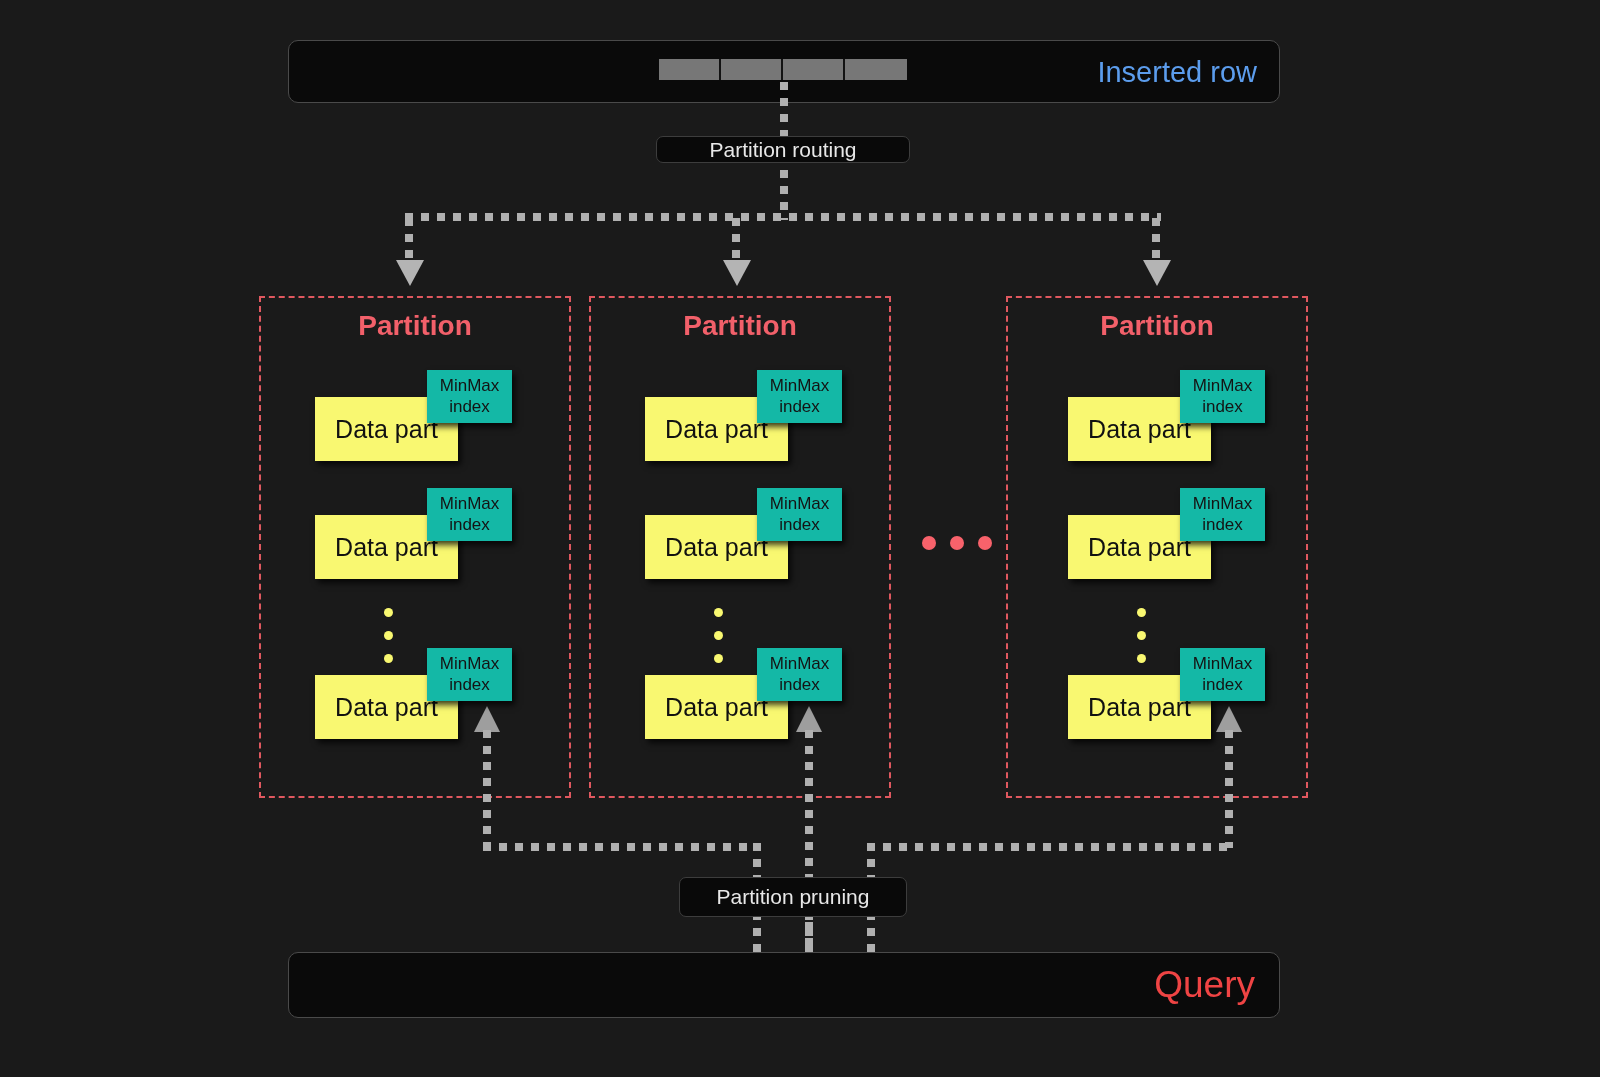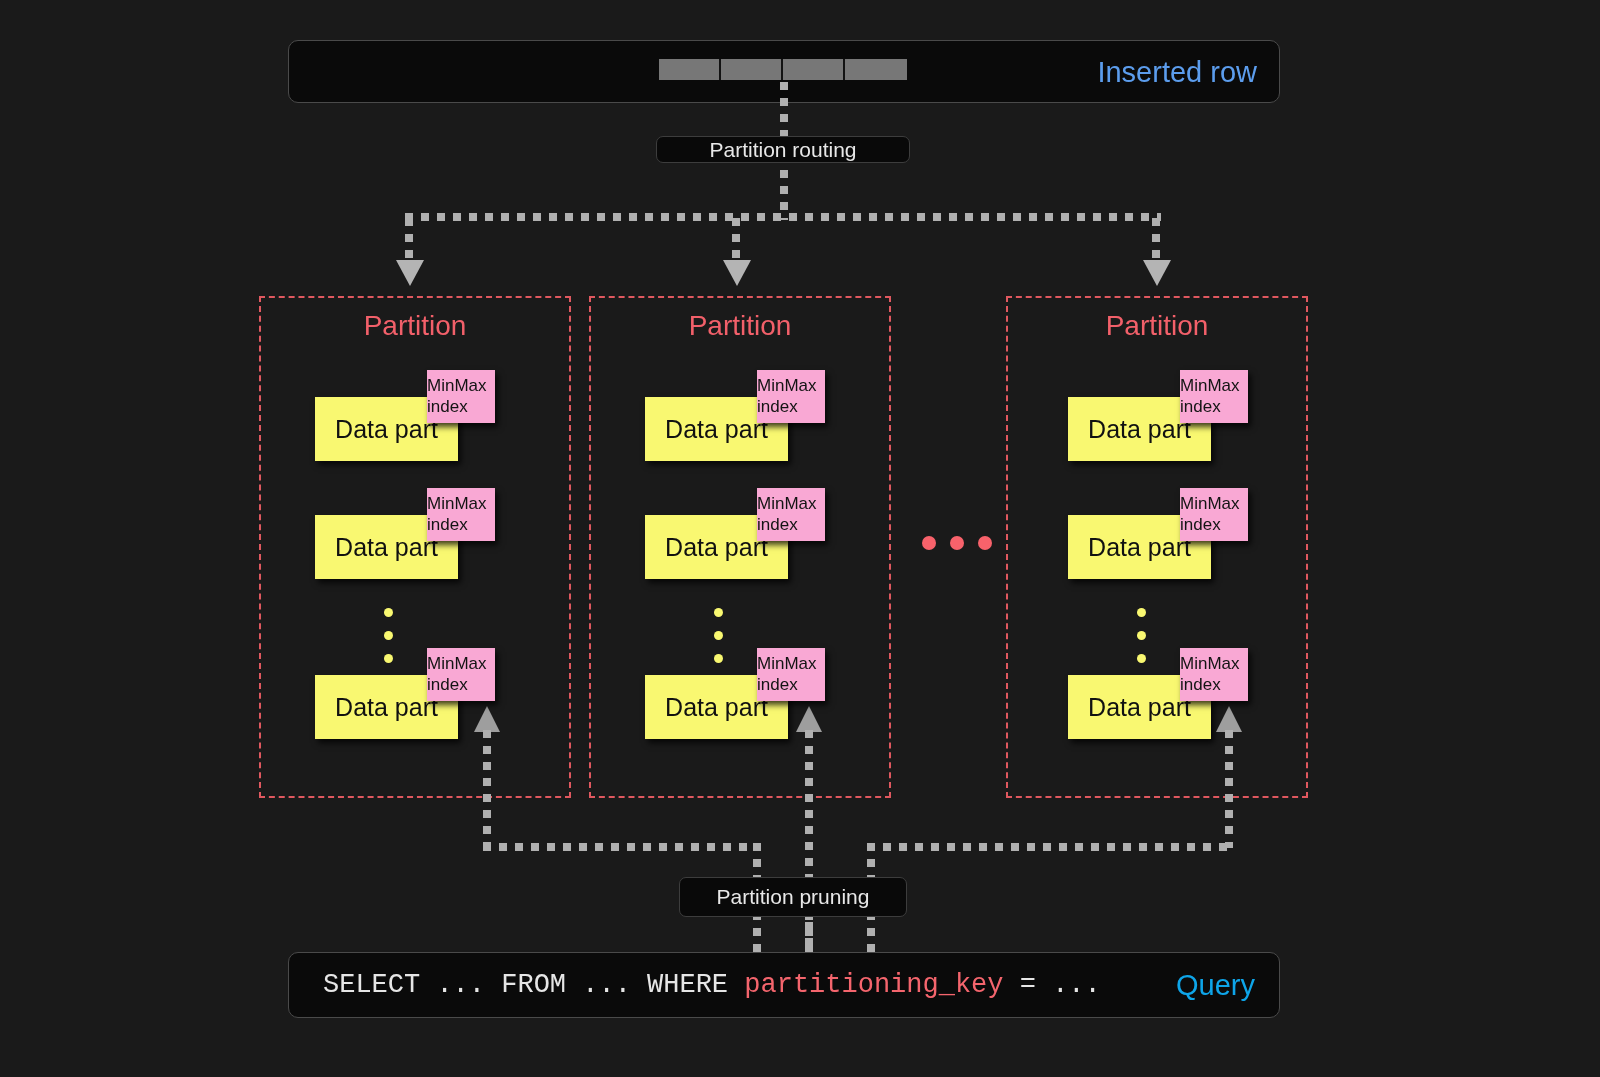--- a/index.html
+++ b/index.html
@@ -106,20 +106,21 @@
   #partition-2 { left: 589px; width: 302px; }
   #partition-3 { left: 1006px; width: 302px; }
 
   .partition-title {
     position: absolute;
     top: 12px;
     left: 0; right: 0;
     text-align: center;
     color: #f2606a;
     font-size: 28px;
+    font-weight: bold;
   }
 
   
   .part-group { position: absolute; }
   .data-part {
     position: absolute;
     left: 0; top: 27px;
     width: 143px;
     height: 64px;
     background: #f9f871;
@@ -127,27 +128,27 @@
     display: flex;
     align-items: center;
     justify-content: center;
     color: #111111;
     font-size: 25px;
     box-sizing: border-box;
   }
   .minmax-index {
     position: absolute;
     left: 112px; top: 0;
-    width: 68px;
+    width: 85px;
     height: 53px;
-    background: #f9a8d4;
+    background: #14b8a6;
     box-shadow: 3px 4px 6px rgba(0,0,0,0.75);
     display: flex;
     flex-direction: column;
-    align-items: flex-start;
+    align-items: center;
     justify-content: center;
     color: #141414;
     font-size: 17px;
     line-height: 1.2;
     box-sizing: border-box;
     z-index: 3;
   }
 
   
   .vdots { position: absolute; }
@@ -181,22 +182,22 @@
     font-family: "Liberation Mono", monospace;
     font-size: 27px;
     color: #e6e6e6;
     white-space: pre;
   }
   #query-text .kw-key { color: #f4656d; }
   #query-label {
     position: absolute;
     right: 24px; top: 50%;
     transform: translateY(-50%);
-    color: #0ea5e9;
-    font-size: 29px;
+    color: #ef4444;
+    font-size: 37px;
     white-space: nowrap;
   }
 </style>
 </head>
 <body>
 
 <div id="stage">
 
   <div class="bar" id="inserted-row-bar">
     <div id="inserted-row-label">Inserted row</div>
@@ -347,17 +348,16 @@
   <div class="dot-v" style="left:753px; top:843px; height:40px;"></div>
   <div class="dot-v" style="left:867px; top:843px; height:40px;"></div>
 
   <div class="pill" id="partition-pruning-pill">Partition pruning</div>
 
   <div class="dot-v" style="left:753px; top:912px; height:44px;"></div>
   <div class="dot-v" style="left:805px; top:912px; height:44px;"></div>
   <div class="dot-v" style="left:867px; top:912px; height:44px;"></div>
 
   <div class="bar" id="query-bar">
-    <div id="query-text"><span>SELECT ... FROM ... WHERE </span><span class="kw-key">partitioning_key</span><span> = ...</span></div>
     <div id="query-label">Query</div>
   </div>
 
 </div>
 
 </body></html>

